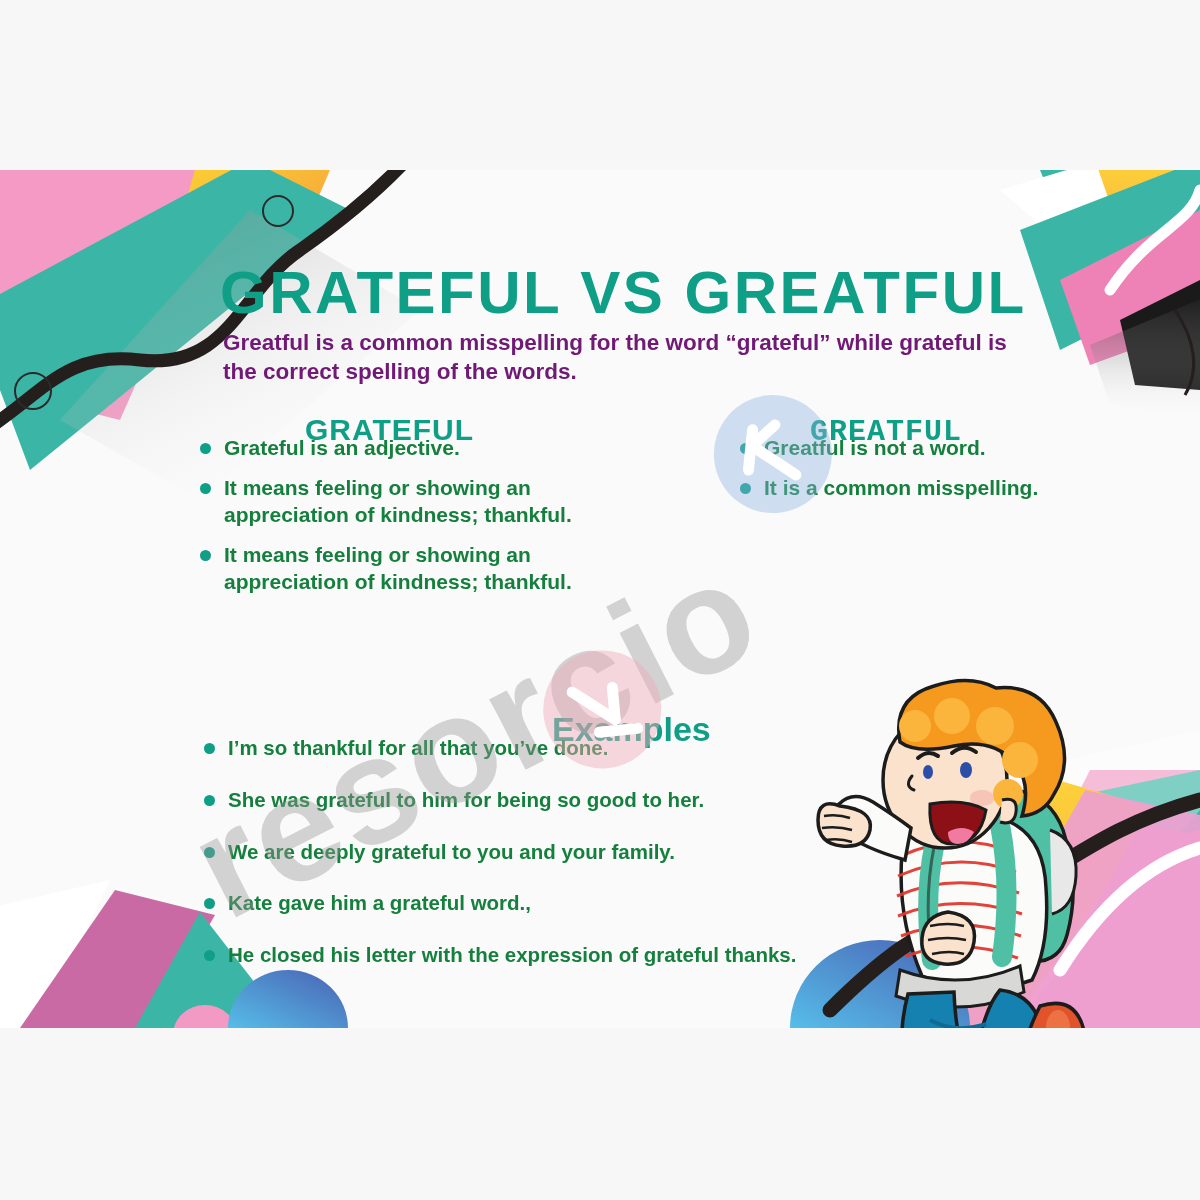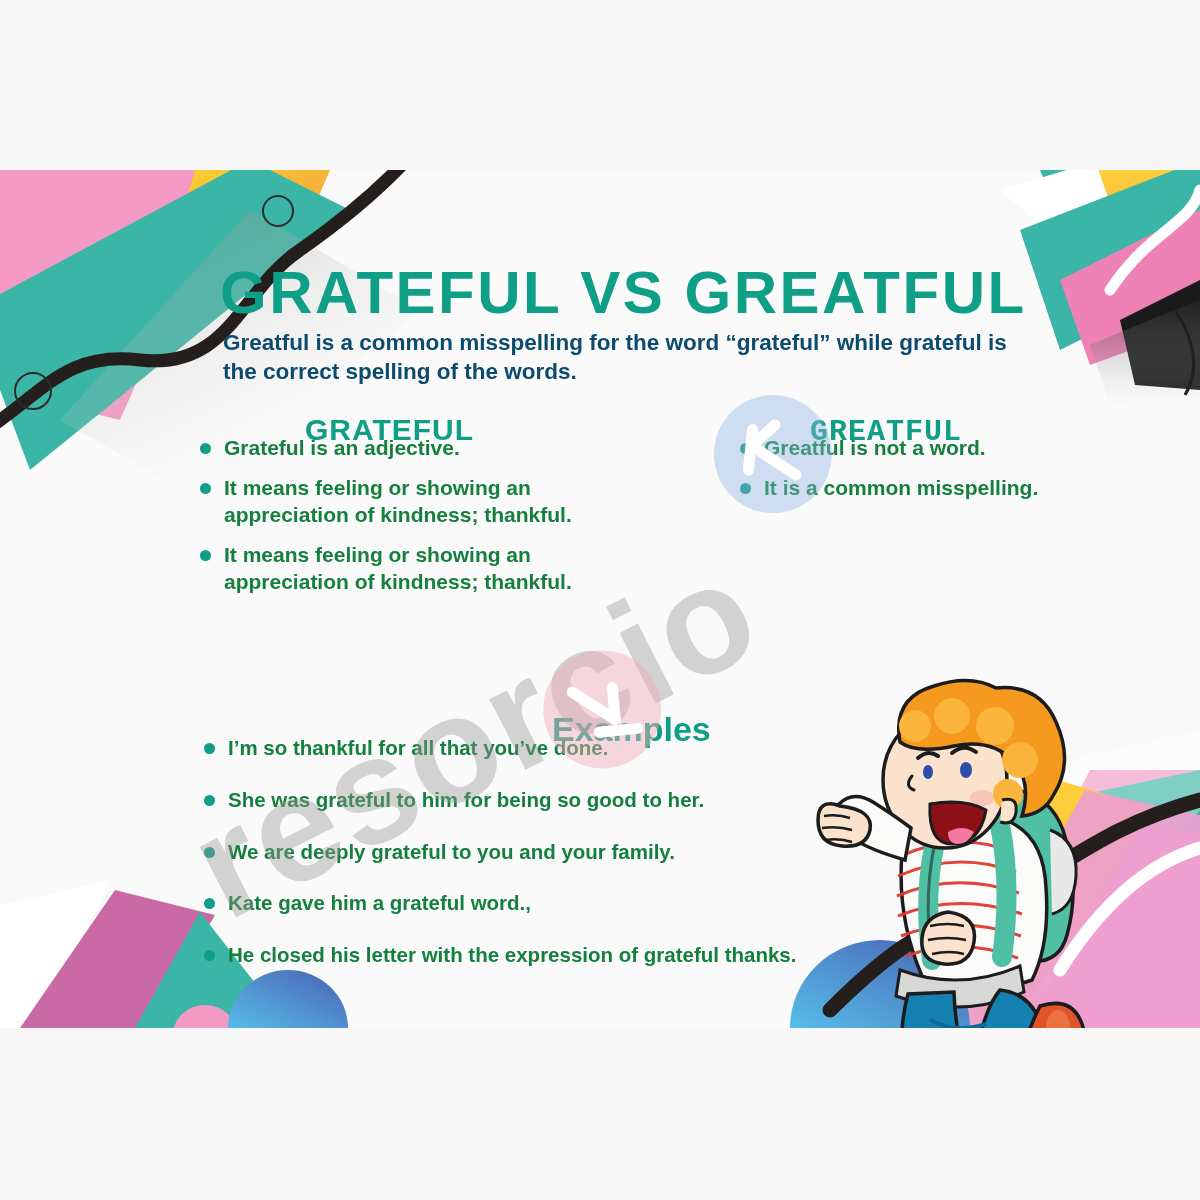--- a/index.html
+++ b/index.html
@@ -63,21 +63,21 @@
   }
 
   #subtitle {
     position: absolute;
     left: 203px;
     top: 135px;
     width: 820px;
     font-size: 22.5px;
     font-weight: 700;
     line-height: 1.33;
-    color: #0c4a6e;
+    color: #701a75;
   }
 
   .column-heading {
     position: absolute;
     font-size: 30px;
     font-weight: 700;
     letter-spacing: 1px;
     color: #0f9e86;
     white-space: nowrap;
   }

